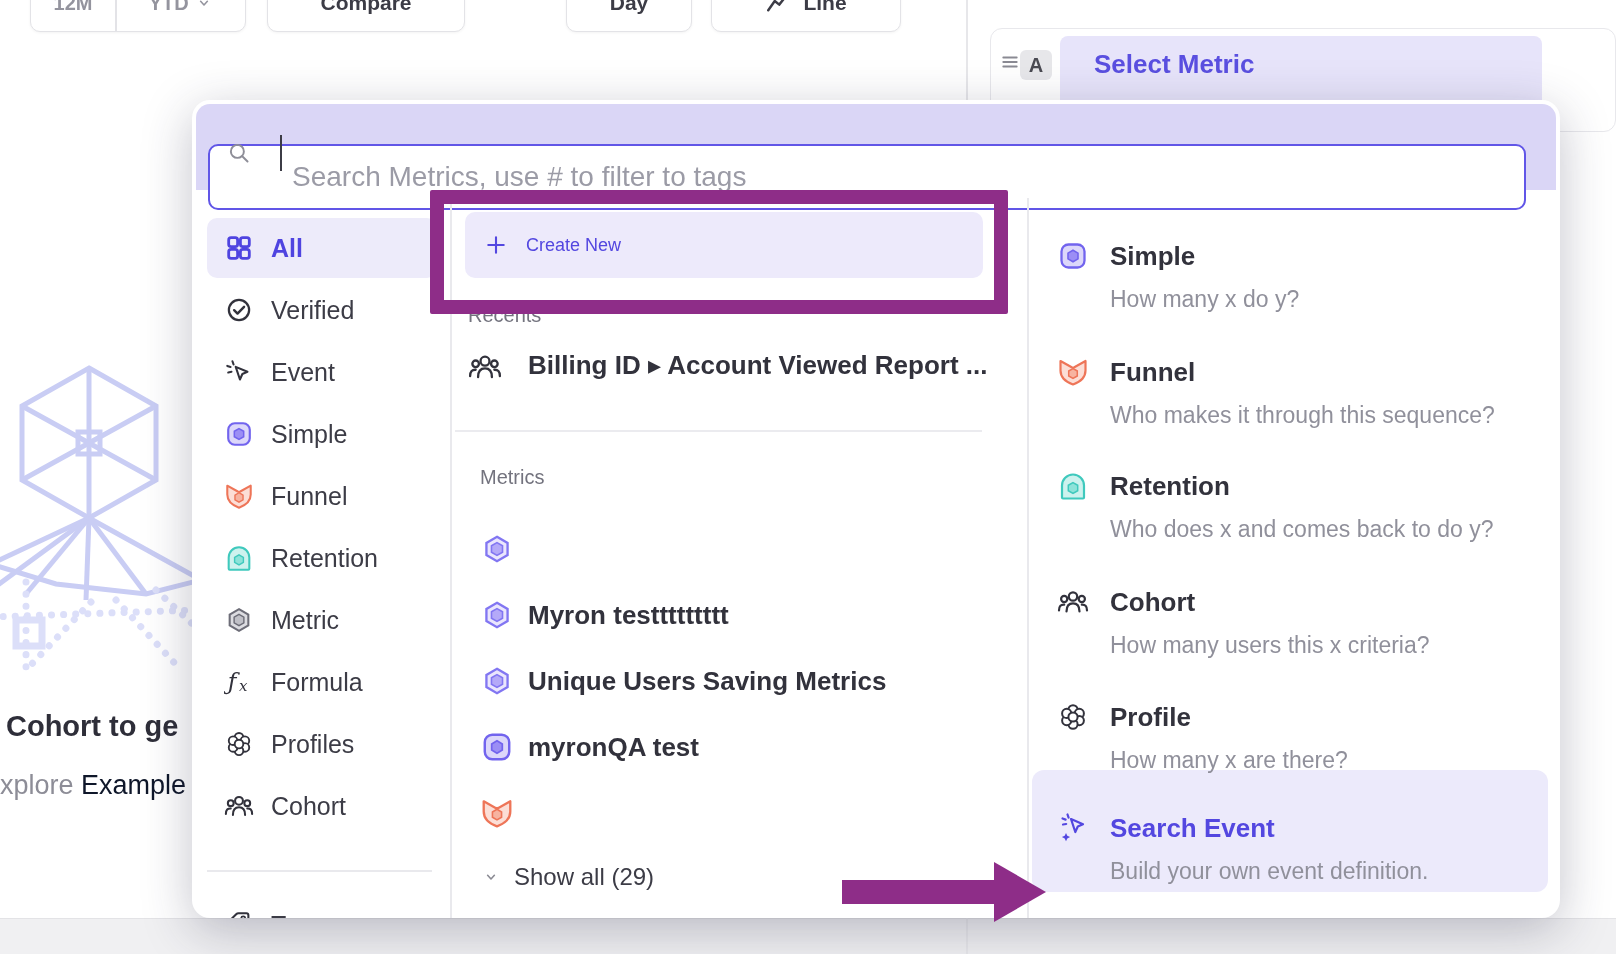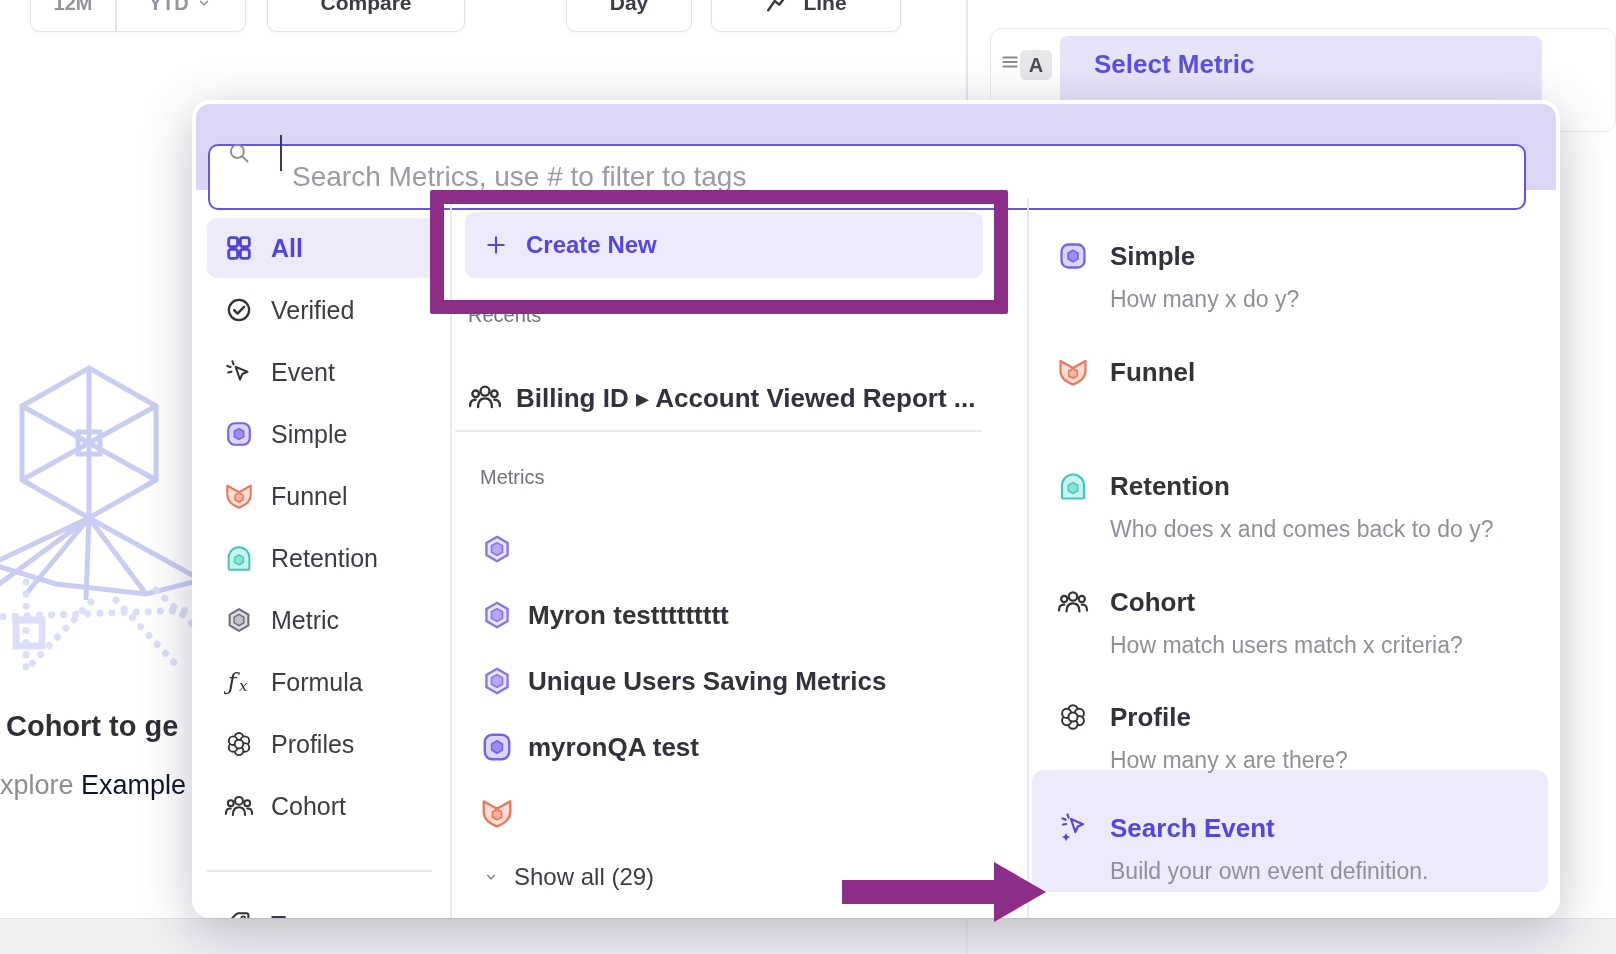--- a/index.html
+++ b/index.html
@@ -53,23 +53,23 @@
        padding-left:17px;border-radius:10px;box-sizing:border-box;}
   .cat.sel{background:#edebfa;}
   .cat-lb{font-size:25px;font-weight:500;color:#3c3c46;}
   .cat.sel .cat-lb{color:#4f44e0;font-weight:600;}
   .cat-ic{color:#32323c;}
   .side-div{position:absolute;left:15px;top:770px;width:225px;height:1.5px;background:#e9e9ed;}
 
   
   .create-new{position:absolute;left:273px;top:112px;width:518px;height:66px;background:#edeafb;border-radius:10px;
               display:flex;align-items:center;gap:17px;padding-left:18px;box-sizing:border-box;}
-  .create-new-lb{font-size:24px;font-weight:700;color:#5347e0;}
+  .create-new-lb{font-size:18px;font-weight:400;color:#5347e0;}
   .sec-head{position:absolute;font-size:20px;font-weight:500;color:#73737e;}
-  .recent-row{position:absolute;left:276px;top:250px;height:64px;display:flex;align-items:flex-end;gap:14px;}
+  .recent-row{position:absolute;left:276px;top:250px;height:64px;display:flex;align-items:flex-start;gap:26px;}
   .recent-lb{font-size:26px;font-weight:600;color:#32323c;white-space:nowrap;}
   .mid-div{position:absolute;left:263px;top:330px;width:527px;height:1.5px;background:#ebebef;}
   .smet{position:absolute;left:288px;height:40px;display:flex;align-items:center;gap:14px;}
   .smet-lb{font-size:26px;font-weight:600;color:#32323c;white-space:nowrap;}
   .show-all{position:absolute;left:290px;top:757px;height:40px;display:flex;align-items:center;gap:14px;color:#8a8a93;}
   .show-all-lb{font-size:24px;font-weight:500;color:#3c3c46;}
 
   
   .mtype{position:absolute;left:865px;width:480px;display:flex;gap:21px;}
   .mtype-title{font-size:26px;font-weight:600;color:#32323c;line-height:32px;}
@@ -401,38 +401,39 @@
         <div class="mtype-title">Simple</div>
         <div class="mtype-desc">How many x do y?</div>
       </div>
     </div>
     <div class="mtype" style="top:256px">
       <svg class="ic ic32">
           <use href="#ic-funnel"></use>
         </svg>
       <div>
         <div class="mtype-title">Funnel</div>
+        <div class="mtype-desc">Who makes it through this sequence?</div>
       </div>
     </div>
     <div class="mtype" style="top:370px">
       <svg class="ic ic32">
           <use href="#ic-retention"></use>
         </svg>
       <div>
         <div class="mtype-title">Retention</div>
         <div class="mtype-desc">Who does x and comes back to do y?</div>
       </div>
     </div>
     <div class="mtype" style="top:486px">
       <svg class="ic ic32" style="color:#32323c">
           <use href="#ic-cohort"></use>
         </svg>
       <div>
         <div class="mtype-title">Cohort</div>
-        <div class="mtype-desc">How match users match x criteria?</div>
+        <div class="mtype-desc">How many users this x criteria?</div>
       </div>
     </div>
     <div class="mtype" style="top:601px">
       <svg class="ic ic32" style="color:#32323c">
           <use href="#ic-profiles"></use>
         </svg>
       <div>
         <div class="mtype-title">Profile</div>
         <div class="mtype-desc">How many x are there?</div>
       </div>

